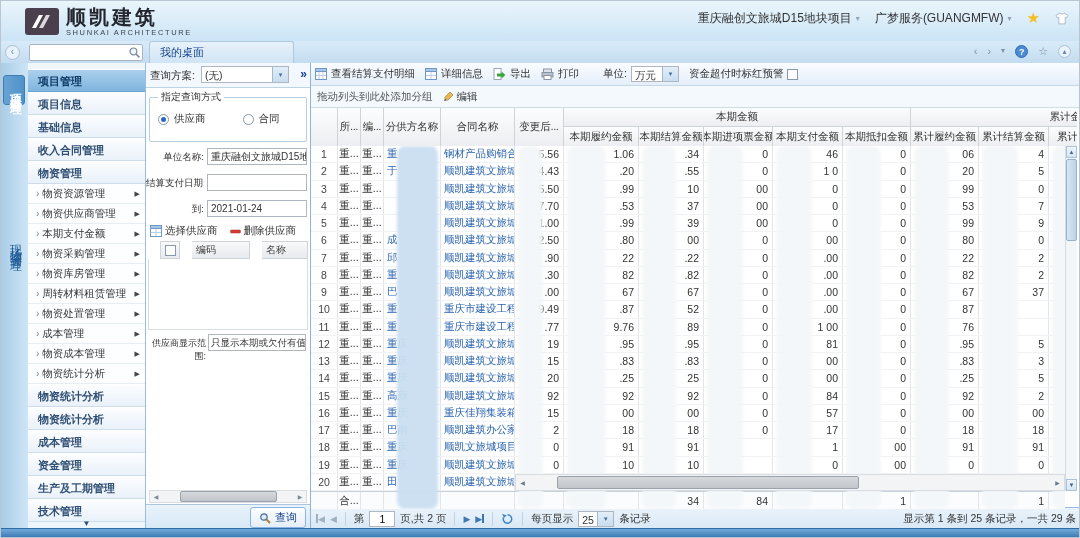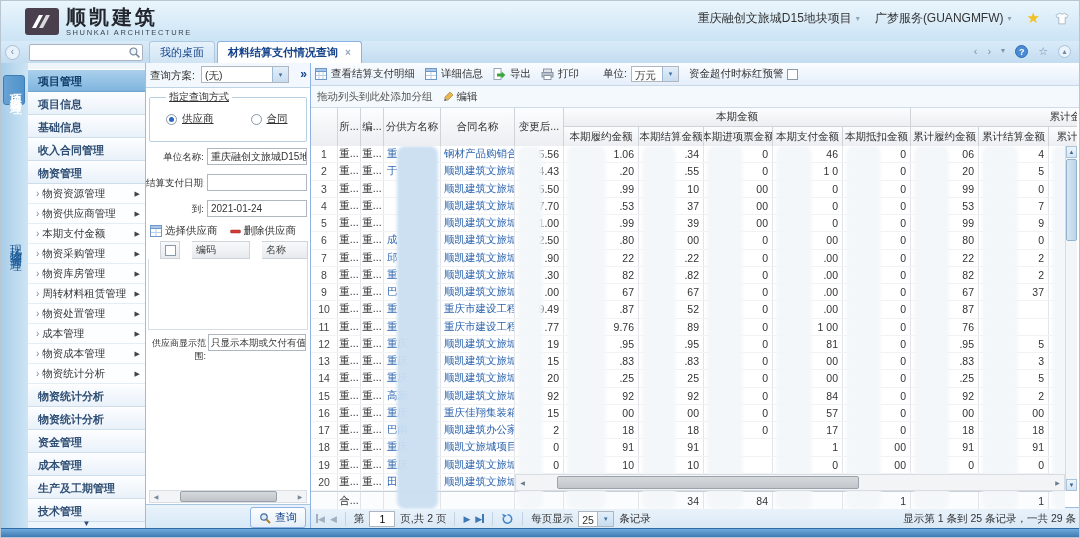--- a/index.html
+++ b/index.html
@@ -13,21 +13,21 @@
   .hdr-right{position:absolute;right:10px;top:8px;display:flex;align-items:center;gap:15px;font-size:12px;color:#333;}
   .hsel{display:flex;align-items:center;gap:4px;cursor:pointer;}
   .mini-dd{font-size:8px;color:#8fa3b5;}
   .star{color:#f3c021;font-size:15px;cursor:pointer;}
   
   .tabbar{position:absolute;left:0;top:40px;width:100%;height:22px;background:linear-gradient(#d9ebf9,#c3dcf0);border-bottom:1px solid #99bbe8;}
   .circ-btn{position:absolute;left:4px;top:4px;width:13px;height:13px;border:1px solid #a9bed2;border-radius:50%;background:#e8f2fa;color:#6d8aa6;font-size:10px;line-height:12px;text-align:center;cursor:pointer;}
   .searchbox{position:absolute;left:28px;top:3px;width:112px;height:15px;background:#fff;border:1px solid #aab4c0;border-radius:2px;}
   .searchbox input{position:absolute;left:2px;top:0;width:92px;height:13px;border:none;outline:none;font-size:10px;background:transparent;}
   .mag{position:absolute;right:1px;top:1px;}
-  .tabs{position:absolute;left:148px;top:0;height:22px;display:flex;}
+  .tabs{position:absolute;left:148px;top:0;height:22px;display:flex;flex-direction:column;}
   .tab{padding:0 10px;line-height:21px;font-size:11px;color:#15428b;background:linear-gradient(#e7f2fb,#d0e4f4);border:1px solid #aec8e0;border-bottom:none;border-radius:3px 3px 0 0;margin-right:2px;cursor:pointer;display:flex;align-items:center;}
   .tab.active{background:#fff;font-weight:bold;border-color:#8db2e3;}
   .tclose{margin-left:7px;color:#94a6ba;font-weight:bold;font-size:10px;cursor:pointer;}
   .tab-tools{position:absolute;right:8px;top:3px;display:flex;gap:10px;align-items:center;}
   .tt{color:#7d93a8;font-size:11px;cursor:pointer;line-height:14px;}
   .tt.dd{font-size:8px;}
   .i-help{display:inline-block;width:13px;height:13px;background:#4b8bd4;border:1px solid #2d6cb0;border-radius:50%;color:#fff;font-size:9px;font-weight:bold;text-align:center;line-height:13px;box-sizing:border-box;cursor:pointer;}
   .i-circ{display:inline-block;width:13px;height:13px;border:1px solid #a8c0d8;background:#eaf3fb;border-radius:50%;color:#6d8aa6;font-size:8px;text-align:center;line-height:11px;box-sizing:border-box;cursor:pointer;}
   
   .lstrip{position:absolute;left:0;top:62px;width:27px;bottom:8px;background:linear-gradient(90deg,#a9cde8,#cde5f5);border-right:1px solid #99bbe8;}
@@ -44,21 +44,21 @@
   .sb-more{position:absolute;bottom:1px;left:0;right:0;text-align:center;font-size:8px;color:#2f4f74;cursor:pointer;}
   
   .qp{position:absolute;left:145px;top:62px;width:165px;bottom:8px;background:#fff;border-right:1px solid #8db2e3;overflow:hidden;box-sizing:border-box;font-size:10.5px;color:#333;}
   .q-scheme{position:absolute;left:0;top:0;right:0;height:24px;background:#f2f8fd;border-bottom:1px solid #bdd3e6;}
   .q-scheme label{position:absolute;left:4px;top:6px;font-size:10.5px;}
   .combo{display:inline-flex;align-items:stretch;background:#fff;border:1px solid #b0b6bf;height:17px;box-sizing:border-box;cursor:pointer;}
   .combo .cval{flex:1;padding:2px 3px;font-size:10.5px;overflow:hidden;white-space:nowrap;}
   .combo .trig{width:15px;background:linear-gradient(#e3eef8,#c8ddf0);border-left:1px solid #9db9d4;color:#3f6f9e;font-size:7px;display:flex;align-items:center;justify-content:center;}
   .q-scheme .combo{position:absolute;left:55px;top:3px;width:88px;}
   .q-expand{position:absolute;right:3px;top:4px;color:#15428b;font-weight:bold;font-size:12px;cursor:pointer;}
-  .qp fieldset{position:absolute;left:3px;right:3px;top:27px;height:46px;border:1px solid #b8cfe2;border-radius:2px;margin:0;padding:2px 16px;text-decoration:underline;}
+  .qp fieldset{position:absolute;left:3px;right:3px;top:27px;height:46px;border:1px solid #b8cfe2;border-radius:2px;margin:0;padding:2px 8px;}
   .qp legend{font-size:10px;color:#333;padding:0 3px;}
   .radio-row{display:flex;align-items:center;gap:5px;margin-top:6px;}
   .radio{width:11px;height:11px;border:1px solid #8899aa;border-radius:50%;background:#fff;position:relative;cursor:pointer;box-sizing:border-box;}
   .radio.checked::after{content:"";position:absolute;left:2px;top:2px;width:5px;height:5px;border-radius:50%;background:#2b66c4;}
   .radio-row .r2{margin-left:32px;}
   .q-row{position:absolute;left:0;right:3px;height:20px;}
   .q-row label{position:absolute;left:0;top:4px;width:58px;text-align:right;font-size:9.5px;white-space:nowrap;overflow:hidden;}
   .q-row .qin{position:absolute;left:61px;top:1px;width:100px;height:17px;border:1px solid #b0b6bf;font-size:10px;padding:1px 3px;box-sizing:border-box;overflow:hidden;white-space:nowrap;line-height:14px;background:#fff;}
   .suptb{position:absolute;left:4px;top:160px;height:16px;display:flex;align-items:center;gap:4px;font-size:10.5px;}
   .suptb .lk{display:flex;align-items:center;gap:3px;cursor:pointer;color:#333;}
@@ -80,21 +80,21 @@
   
   .main{position:absolute;left:310px;top:62px;width:770px;bottom:8px;background:#fff;box-sizing:border-box;}
   .rtoolbar{position:absolute;left:0;right:0;top:0;height:23px;background:linear-gradient(#fbfdff,#e4eefa);border-bottom:1px solid #c8d8e6;display:flex;align-items:center;padding:0 4px;gap:10px;font-size:10.5px;color:#333;box-sizing:border-box;}
   .tbtn{display:flex;align-items:center;gap:4px;cursor:pointer;}
   .unit{display:flex;align-items:center;gap:4px;margin-left:14px;}
   .unit .combo{width:48px;height:16px;}
   .warn{display:flex;align-items:center;gap:4px;}
   .groupbar{position:absolute;left:0;right:0;top:23px;height:22px;background:#f3f9fd;border-bottom:1px solid #cfdce8;display:flex;align-items:center;gap:10px;padding:0 6px;font-size:10.5px;color:#555;box-sizing:border-box;}
   .editlink{display:flex;align-items:center;gap:3px;color:#333;cursor:pointer;}
   .grid-head{position:absolute;left:0;top:45px;width:766px;height:38px;overflow:hidden;background:linear-gradient(#fcfdfe,#eceef1);border-bottom:1px solid #c9ced3;}
-  .hcell{position:absolute;box-sizing:border-box;border-right:1px solid #cfd4d9;background:linear-gradient(#fcfdfe,#eceef1);display:flex;align-items:center;justify-content:center;font-size:10.5px;color:#333;overflow:hidden;white-space:nowrap;cursor:pointer;}
+  .hcell{position:absolute;box-sizing:border-box;border-right:1px solid #cfd4d9;background:linear-gradient(#fcfdfe,#eceef1);display:flex;align-items:center;justify-content:center;font-size:10.5px;color:#333;overflow:hidden;white-space:nowrap;cursor:pointer;font-family:Liberation Serif, serif;}
   .hcell.tall{top:0;height:38px;}
   .hcell.leaf{top:18px;height:20px;border-top:1px solid #cfd4d9;}
   .hcell.grp{top:0;height:18px;}
   .grid-zone{position:absolute;left:0;top:83px;width:754px;height:363px;overflow:hidden;background:#fff;}
   .grid-row{display:flex;height:17.25px;box-sizing:border-box;border-bottom:1px solid #f0f2f4;position:relative;z-index:1;}
   .cell{display:flex;align-items:center;box-sizing:border-box;border-right:1px solid #e2e5e9;font-size:10.5px;overflow:hidden;white-space:nowrap;height:100%;flex:none;}
   .c-num{justify-content:center;color:#444;}
   .c-mid{justify-content:center;color:#333;}
   .c-link{justify-content:flex-start;padding-left:3px;color:#2a63ad;cursor:pointer;}
   .c-val{justify-content:flex-end;padding-right:4px;color:#333;}
@@ -244,22 +244,22 @@
           <span>物资成本管理</span>
           <span class="sb-arr">▶</span>
         </div>
         <div class="sb-sub">
           <span class="sb-caret">›</span>
           <span>物资统计分析</span>
           <span class="sb-arr">▶</span>
         </div>
         <div class="sb-item">物资统计分析</div>
         <div class="sb-item">物资统计分析</div>
+        <div class="sb-item">成本管理</div>
         <div class="sb-item">资金管理</div>
-        <div class="sb-item">成本管理</div>
         <div class="sb-item">生产及工期管理</div>
         <div class="sb-item">技术管理</div>
       </div>
     <div class="sb-more">▼</div>
   </nav>
 
   <section class="qp">
     <div class="q-scheme">
       <label>查询方案:</label>
       <span class="combo">

